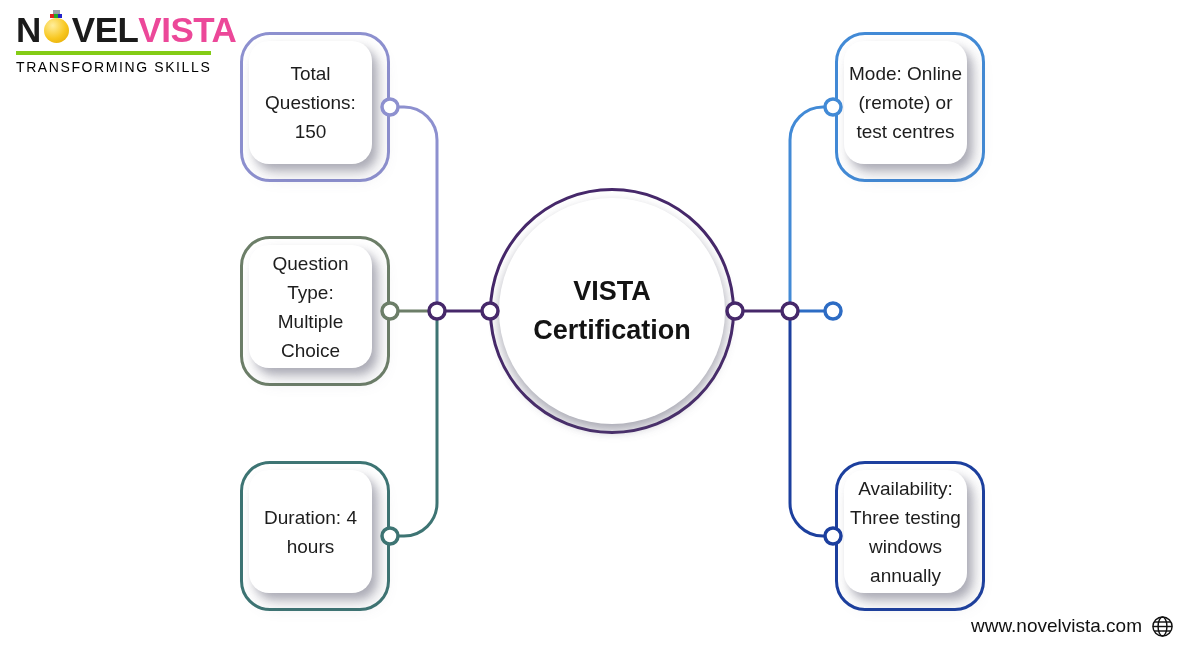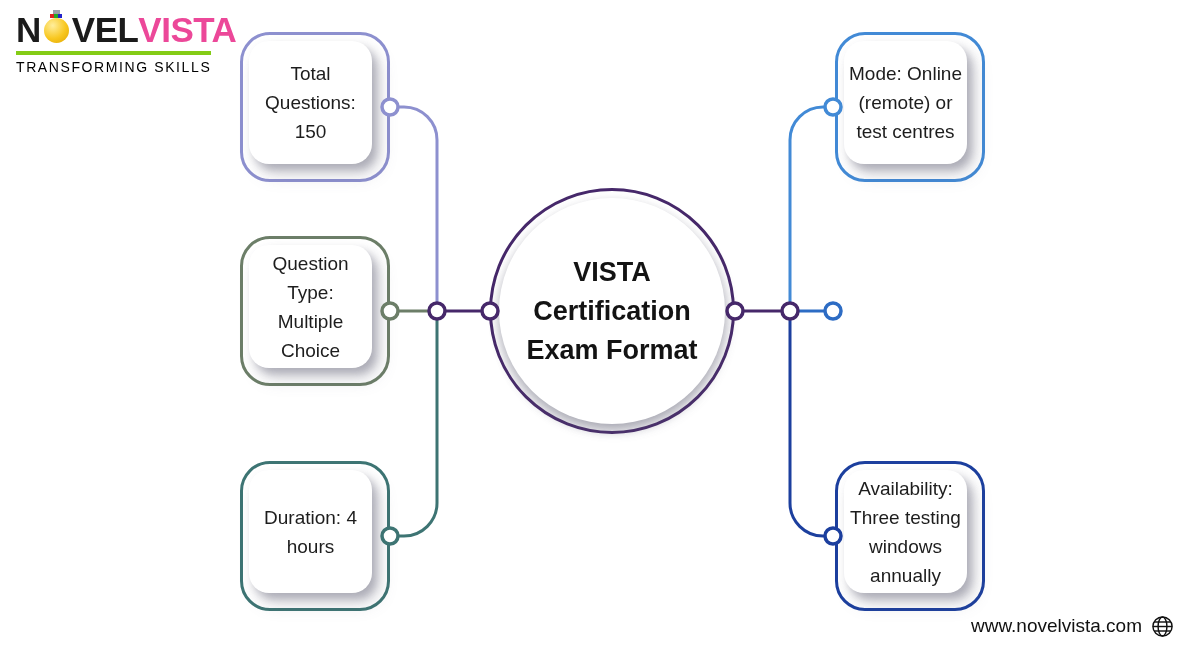--- a/index.html
+++ b/index.html
@@ -149,21 +149,20 @@
   <div class="node-box" style="left: 835px; top: 461px; border-color: rgb(28, 63, 158);">
     <div class="node-card">
       <div class="node-label">Availability: Three testing windows annually</div>
     </div>
   </div>
 
   <div class="center-circle" style="border-color: rgb(70, 40, 106);">
     <div class="center-inner">
       <div class="center-line">VISTA</div>
       <div class="center-line">Certification</div>
-      <div class="center-line">Exam Format</div>
     </div>
   </div>
 
   <svg class="diagram-svg" viewBox="0 0 1200 650" xmlns="http://www.w3.org/2000/svg">
 
     <path class="link" d="M 390 107 L 404 107 A 33 33 0 0 1 437 140 L 437 311" style="stroke: rgb(141, 144, 207);"></path>
     <path class="link" d="M 390 311 L 437 311" style="stroke: rgb(108, 126, 104);"></path>
     <path class="link" d="M 390 536 L 404 536 A 33 33 0 0 0 437 503 L 437 311" style="stroke: rgb(61, 116, 115);"></path>
     <path class="link" d="M 437 311 L 490 311" style="stroke: rgb(70, 40, 106);"></path>
 

